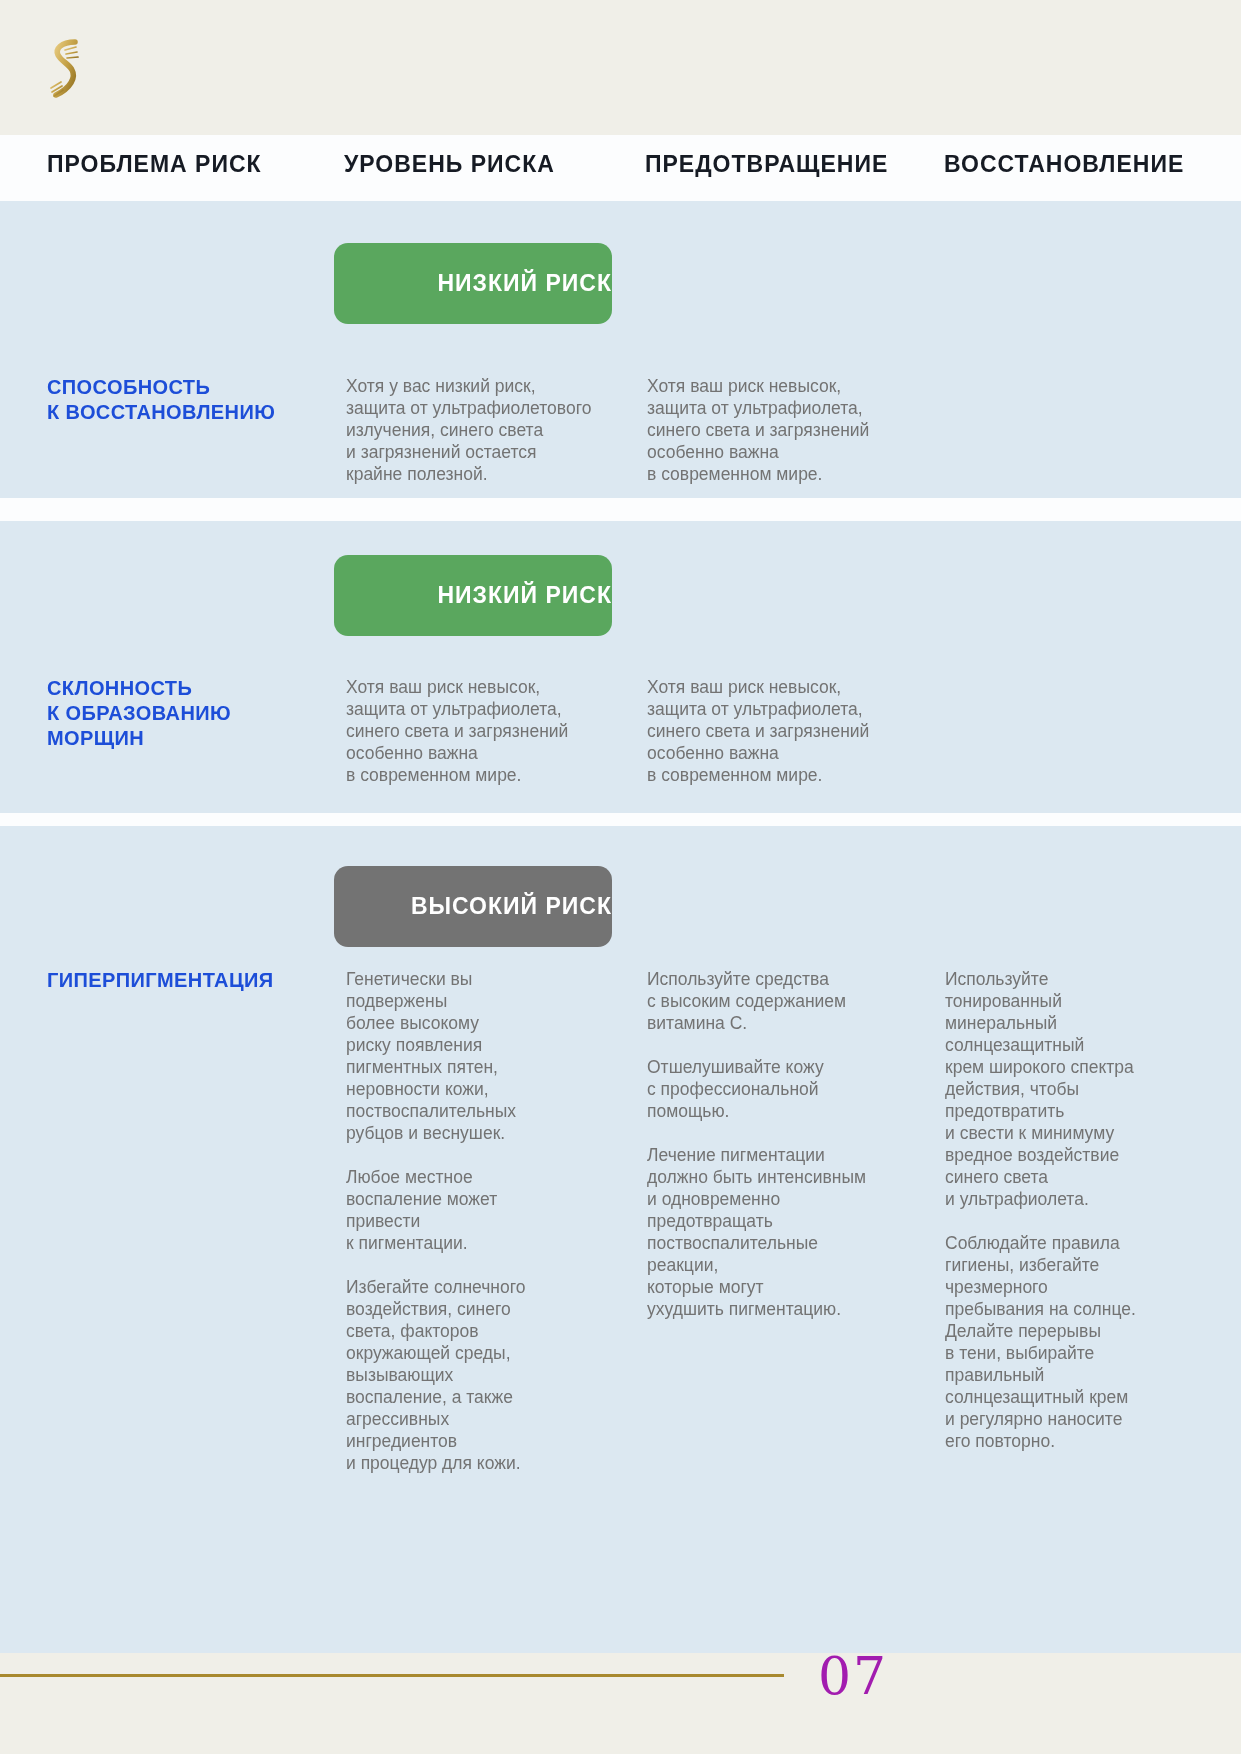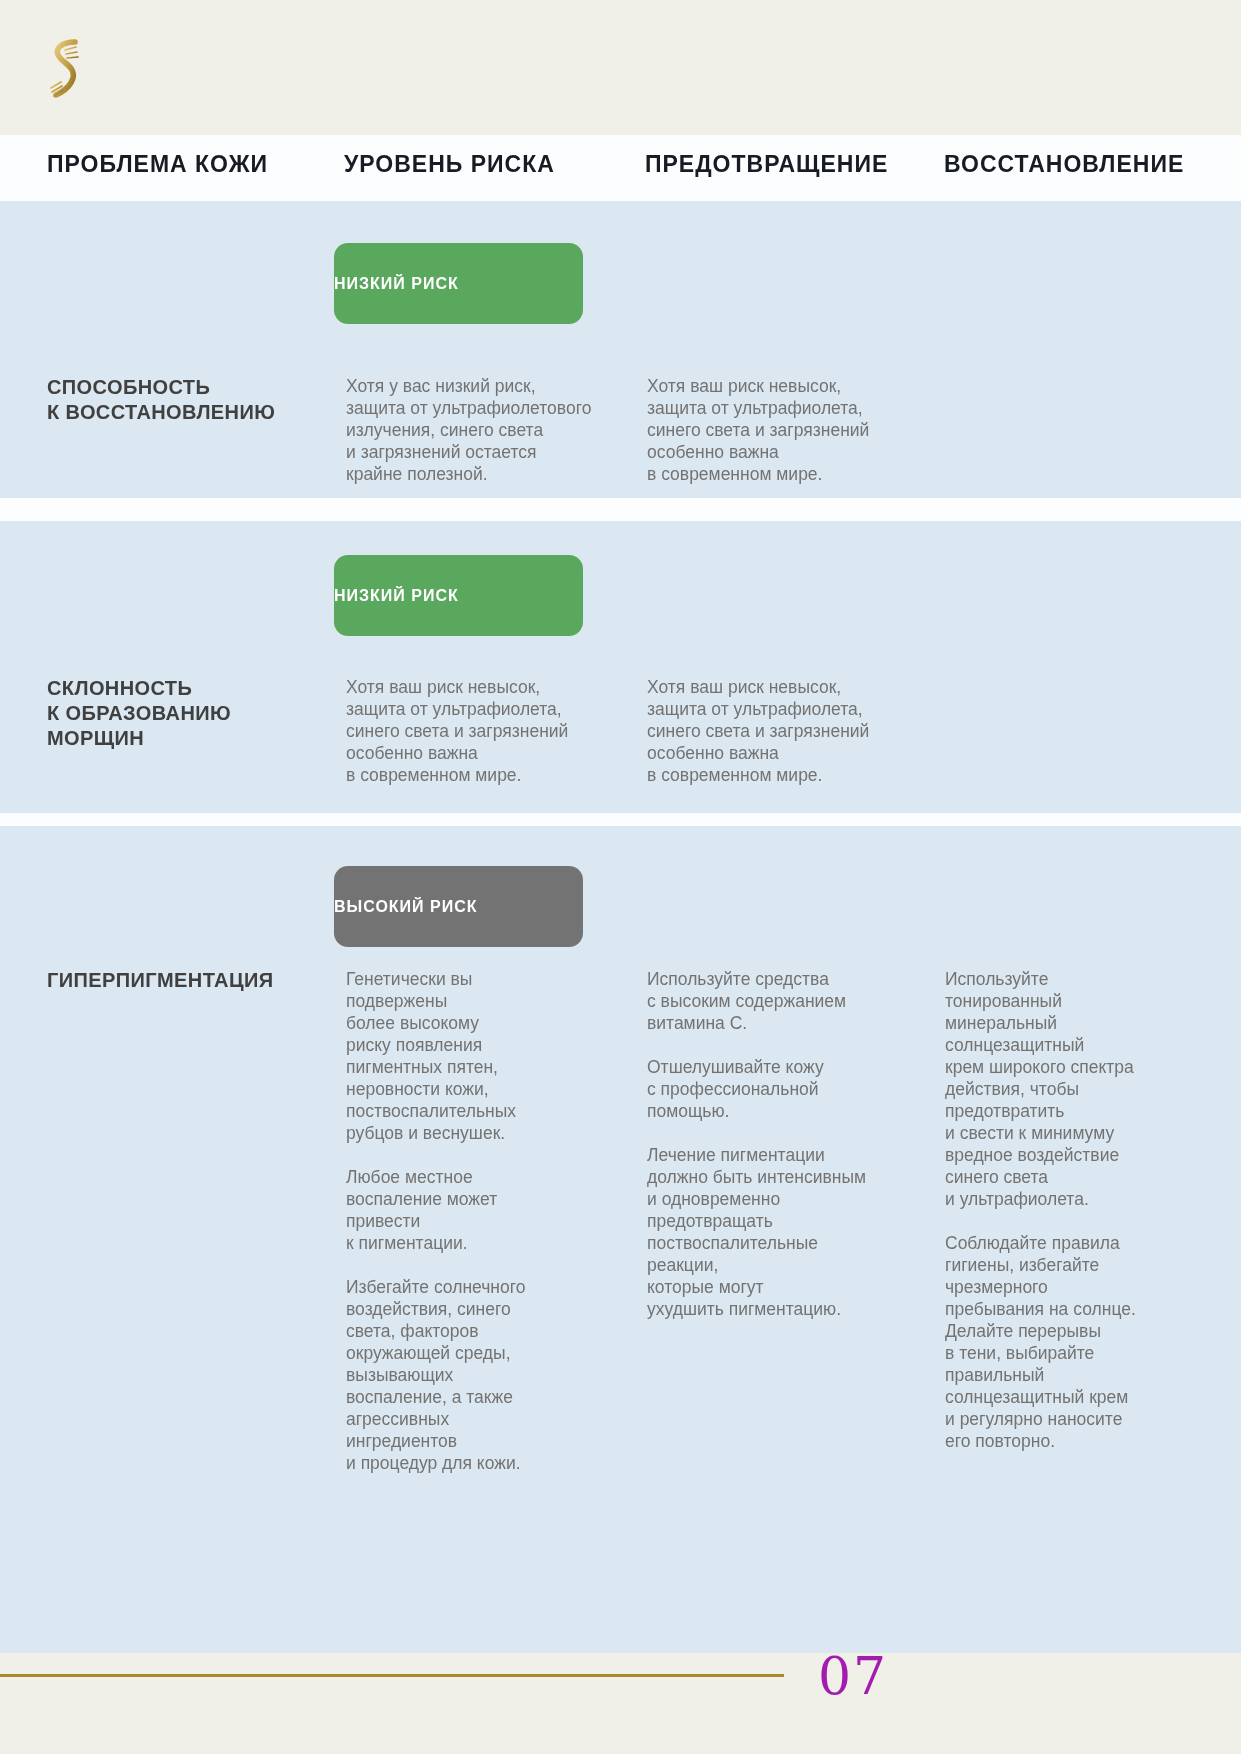--- a/index.html
+++ b/index.html
@@ -25,40 +25,40 @@
     font-size:23px;font-weight:bold;color:#161b24;
     letter-spacing:1px;white-space:nowrap;
   }
   .th1{left:47px}.th2{left:344px}.th3{left:645px}.th4{left:944px}
   
   .card{position:absolute;left:0;right:0;background:#dce8f1;}
   .card1{top:201px;height:297px;}
   .card2{top:521px;height:292px;}
   .card3{top:826px;height:827px;}
   .badge{
-    position:absolute;left:334px;width:249px;height:81px;
-    border-radius:14px;display:flex;align-items:center;justify-content:flex-start;
-    color:#ffffff;font-size:16px;font-weight:bold;letter-spacing:1px;
+    position:absolute;left:334px;width:278px;height:81px;
+    border-radius:14px;display:flex;align-items:center;justify-content:flex-end;
+    color:#ffffff;font-size:23px;font-weight:bold;letter-spacing:1px;
     white-space:nowrap;
   }
   .badge.green{background:#5aa75e;}
   .badge.red{background:#737373;}
   .card1 .badge{top:42px;}
   .card2 .badge{top:34px;}
   .card3 .badge{top:40px;}
   .col{position:absolute;white-space:pre-line;}
   .card1 .col{top:174px;}
   .card2 .col{top:155px;}
   .card3 .col{top:142px;}
   .colpos1{left:47px;}
   .colpos2{left:346px;}
   .colpos3{left:647px;}
   .colpos4{left:945px;}
   .label{
-    font-size:20px;font-weight:bold;color:#404040;
+    font-size:20px;font-weight:bold;color:#1d4ed8;
     line-height:25px;letter-spacing:0.4px;
   }
   .bodytext{
     font-size:17.5px;color:#737373;line-height:22px;
   }
   
   .gold-line{
     position:absolute;left:0;top:1674px;width:784px;height:3px;
     background:#a8892e;
   }
@@ -83,21 +83,21 @@
         <stop offset="0.5" stop-color="#c3a045"></stop>
         <stop offset="1" stop-color="#8e6d1e"></stop>
       </linearGradient>
     </defs>
     <path d="M29,4 C15,4 9,11 12,17 C15,23 23,26 26,32 C30,39 25,50 10,57" fill="none" stroke="url(#gold)" stroke-width="5.5" stroke-linecap="round"></path>
     <path d="M19,12 L30,9 M20,16 L31,14 M21,20 L32,19" fill="none" stroke="url(#gold)" stroke-width="1.7" stroke-linecap="round"></path>
     <path d="M15,44 L5,50 M16,48 L6,54 M17,52 L8,58" fill="none" stroke="url(#gold)" stroke-width="1.7" stroke-linecap="round"></path>
   </svg>
 
   <div class="table-head">
-    <div class="th th1">ПРОБЛЕМА КОЖИ</div>
+    <div class="th th1">ПРОБЛЕМА РИСК</div>
     <div class="th th2">УРОВЕНЬ РИСКА</div>
     <div class="th th3">ПРЕДОТВРАЩЕНИЕ</div>
     <div class="th th4">ВОССТАНОВЛЕНИЕ</div>
   </div>
 
   <section class="card card1">
     <div class="badge green">
       <span>НИЗКИЙ РИСК</span>
     </div>
     <div class="col colpos1 label">СПОСОБНОСТЬ

